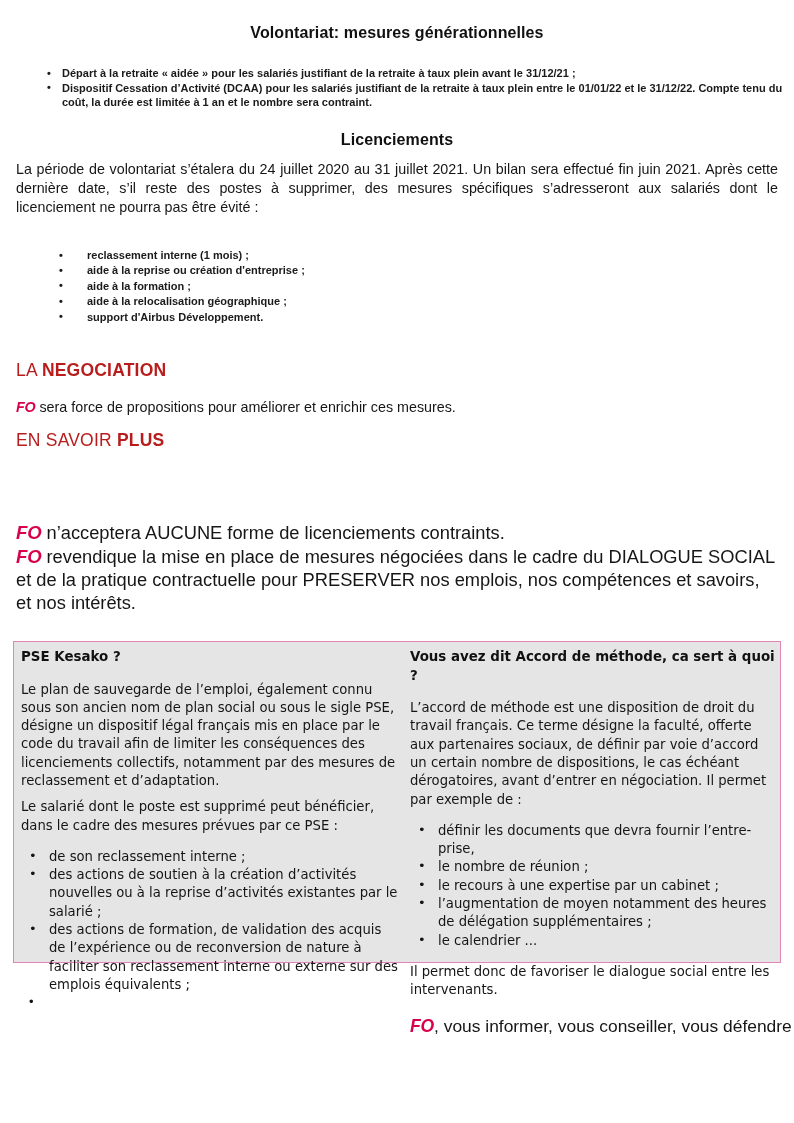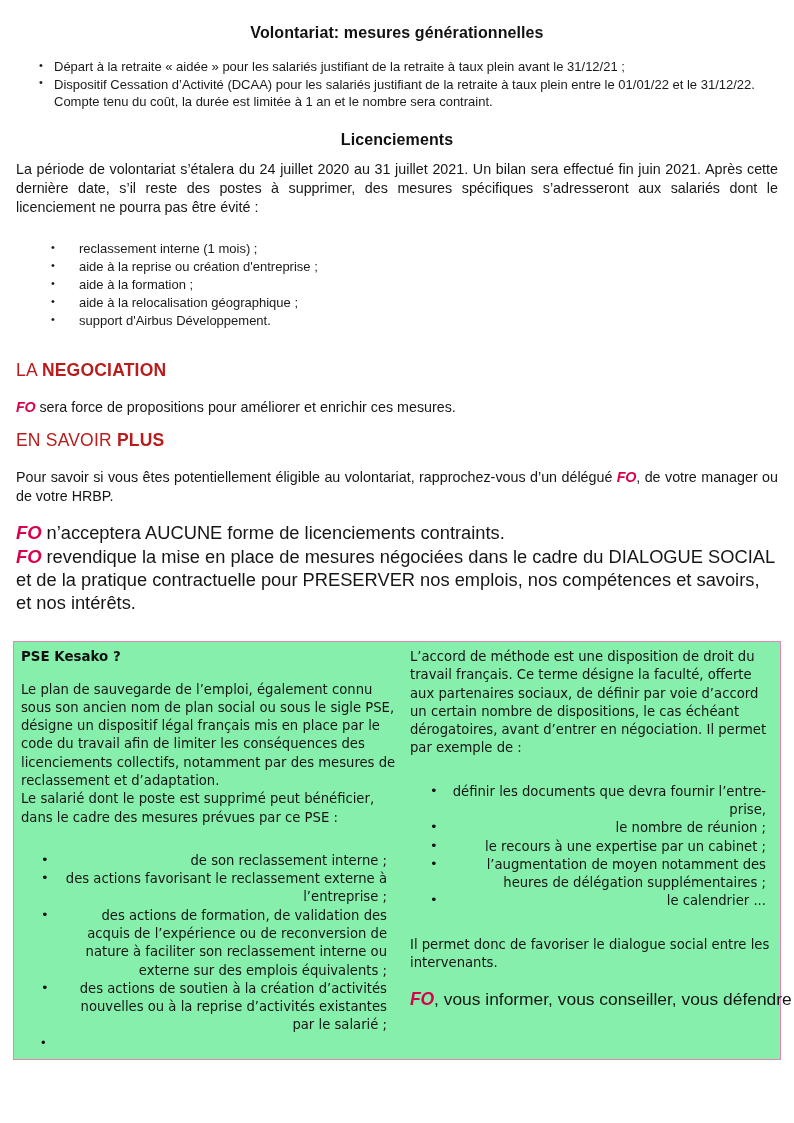--- a/index.html
+++ b/index.html
@@ -44,25 +44,26 @@
     position: absolute;
     font-size: 14.3px;
     line-height: 1.33;
     color: #161616;
     text-align: justify;
   }
 
   
   ul.nlist {
     position: absolute;
-    margin: 0;
+    margin: 8px;
     padding: 0;
     list-style: none;
-    font-size: 13px;
+    font-size: 11px;
     line-height: 1.315;
+    font-weight: bold;
   }
   ul.nlist > li {
     position: relative;
     padding-left: 16px;
     margin: 0 0 0.5px 0;
   }
   ul.nlist > li::before {
     content: "\2022";
     position: absolute;
     left: 3px;
@@ -112,24 +113,24 @@
     color: #161616;
   }
   #statement .fo { font-size: 18.6px; }
 
   
   #info-box {
     position: absolute;
     left: 13px;
     top: 641px;
     width: 768px;
-    height: 419px;
+    height: 322px;
     box-sizing: border-box;
     border: 1.2px solid #E286B7;
-    background: #86efac;
+    background: #e5e5e5;
   }
   .cols {
     position: absolute;
     inset: 0;
   }
   .col {
     position: absolute;
     top: 6px;
     bottom: 0;
   }
@@ -143,28 +144,27 @@
     line-height: 1.385;
     color: #151515;
   }
   .box-title {
     font-weight: bold;
     font-size: 13.4px;
     margin: 0 0 14px 0;
     color: #111;
   }
   .box-para { margin: 0 0 0 0; }
-  .box-para + .box-para { margin-top: 0; }
+  .box-para + .box-para { margin-top: 8px; }
   .spacer-sm { height: 13px; }
 
   ul.wlist {
-    margin: 12px;
+    margin: 0;
     padding: 0;
     list-style: none;
-    text-align: right;
   }
   ul.wlist > li {
     position: relative;
     padding-left: 28px;
     margin: 0;
   }
   ul.wlist > li::before {
     content: "\2022";
     position: absolute;
     left: 8px;
@@ -222,23 +222,20 @@
   </div>
 
   <div class="para narrow" id="para-negociation" style="left:16px; width:762px; top:398px;">
     <span class="fo">FO</span><span> sera force de propositions pour améliorer et enrichir ces mesures.</span>
   </div>
 
   <div class="pink-head narrow" id="head-savoirplus">
     <span class="light">EN SAVOIR </span><span class="bold">PLUS</span>
   </div>
 
-  <div class="para narrow" id="para-savoirplus" style="left:16px; width:762px; top:468px;">
-    <span>Pour savoir si vous êtes potentiellement éligible au volontariat, rapprochez-vous d’un délégué </span><span class="fo">FO</span><span>, de votre manager ou de votre HRBP.</span>
-  </div>
 
   <div class="narrow" id="statement">
     <div>
       <span class="fo">FO</span><span> n’acceptera AUCUNE forme de licenciements contraints.</span>
     </div>
     <div>
       <span class="fo">FO</span><span> revendique la mise en place de mesures négociées dans le cadre du DIALOGUE SOCIAL et de la pratique contractuelle pour PRESERVER nos emplois, nos compétences et savoirs, et nos intérêts.</span>
     </div>
   </div>
 
@@ -249,28 +246,28 @@
         <div class="box-title">PSE Kesako ?</div>
 
         <div class="box-para">Le plan de sauvegarde de l’emploi, également connu sous son ancien nom de plan social ou sous le sigle PSE, désigne un dispositif légal français mis en place par le code du travail afin de limiter les conséquences des licenciements collectifs, notamment par des mesures de reclassement et d’adaptation.</div>
 
         <div class="box-para">Le salarié dont le poste est supprimé peut bénéficier, dans le cadre des mesures prévues par ce PSE :</div>
 
         <div class="spacer-sm"></div>
 
         <ul class="wlist">
           <li>de son reclassement interne ;</li>
-          <li>des actions favorisant le reclassement externe à l’entreprise ;</li>
+          <li>des actions de soutien à la création d’activités nouvelles ou à la reprise d’activités existantes par le salarié ;</li>
           <li>des actions de formation, de validation des acquis de l’expérience ou de reconversion de nature à faciliter son reclassement interne ou externe sur des emplois équivalents ;</li>
-          <li>des actions de soutien à la création d’activités nouvelles ou à la reprise d’activités existantes par le salarié ;</li>
           <li class="in-narrow empty"></li>
         </ul>
       </div>
 
       <div class="col wide" id="col-right">
+        <div class="box-title">Vous avez dit Accord de méthode, ca sert à quoi ?</div>
 
         <div class="box-para">L’accord de méthode est une disposition de droit du travail français. Ce terme désigne la faculté, offerte aux partenaires sociaux, de définir par voie d’accord un certain nombre de dispositions, le cas échéant dérogatoires, avant d’entrer en négociation. Il permet par exemple de :</div>
 
         <div class="spacer-sm"></div>
 
         <ul class="wlist">
           <li>définir les documents que devra fournir l’entre-prise,</li>
           <li>le nombre de réunion ;</li>
           <li>le recours à une expertise par un cabinet ;</li>
           <li>l’augmentation de moyen notamment des heures de délégation supplémentaires ;</li>

